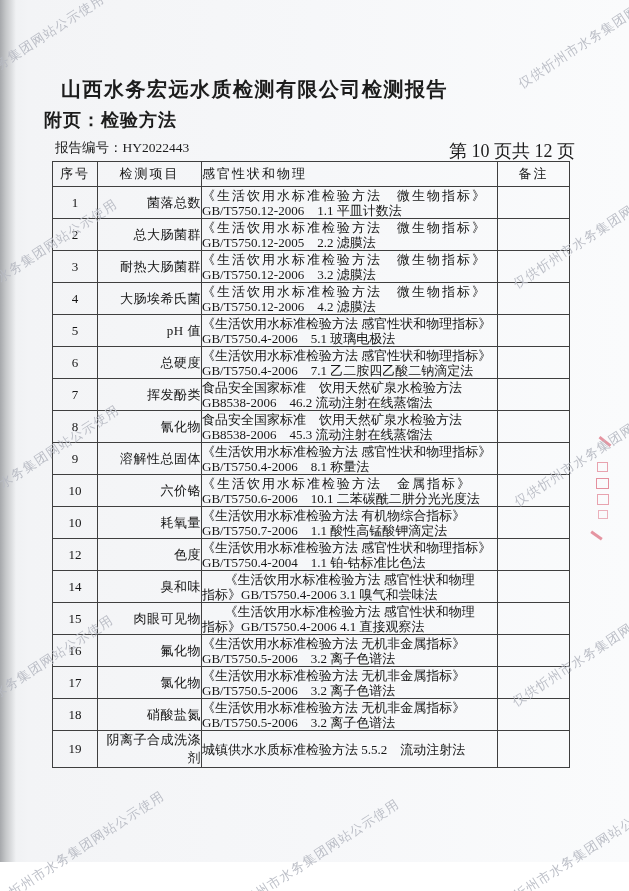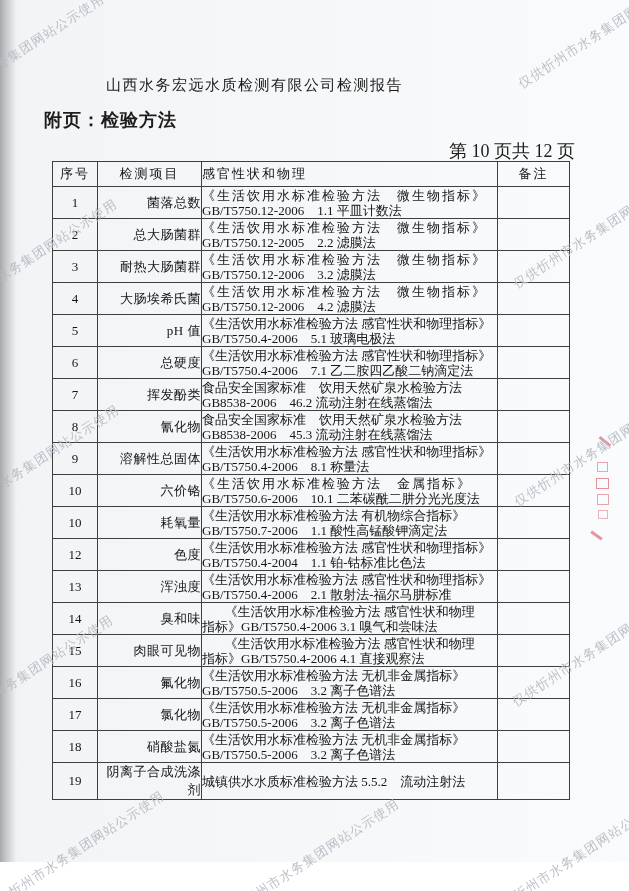--- a/index.html
+++ b/index.html
@@ -24,21 +24,21 @@
     z-index:6;pointer-events:none;user-select:none;
   }
   .wm1{left:15px;top:55px}.wm2{left:608px;top:28px}
   .wm3{left:28px;top:260px}.wm4{left:603px;top:228px}
   .wm5{left:30px;top:466px}.wm6{left:604px;top:446px}
   .wm7{left:24px;top:676px}.wm8{left:602px;top:646px}
   .wm9{left:75px;top:852px}.wm10{left:310px;top:860px}.wm11{left:580px;top:855px}
   
   .title{
     position:absolute;top:76px;left:0;width:509px;text-align:center;
-    font-size:15px;font-weight:normal;letter-spacing:1.5px;z-index:2;
+    font-size:20px;font-weight:bold;letter-spacing:1.5px;z-index:2;
   }
   .subtitle{
     position:absolute;top:108px;left:44px;font-size:18px;font-weight:bold;
     letter-spacing:1px;z-index:2;
   }
   .report-no{position:absolute;top:139px;left:55px;font-size:13.5px;z-index:2;}
   .page-indicator{position:absolute;top:139px;right:54px;font-size:18px;z-index:2;}
   
   table.report{
     position:absolute;left:52px;top:161px;width:517px;z-index:2;
@@ -89,20 +89,21 @@
   <div class="wm wm5">仅供忻州市水务集团网站公示使用</div>
   <div class="wm wm6">仅供忻州市水务集团网站公示使用</div>
   <div class="wm wm7">仅供忻州市水务集团网站公示使用</div>
   <div class="wm wm8">仅供忻州市水务集团网站公示使用</div>
   <div class="wm wm9">仅供忻州市水务集团网站公示使用</div>
   <div class="wm wm10">仅供忻州市水务集团网站公示使用</div>
   <div class="wm wm11">仅供忻州市水务集团网站公示使用</div>
 
   <div class="title">山西水务宏远水质检测有限公司检测报告</div>
   <div class="subtitle">附页：检验方法</div>
+  <div class="report-no">报告编号：HY2022443</div>
   <div class="page-indicator">第 10 页共 12 页</div>
 
   <table class="report">
     <colgroup>
         <col class="c1">
         <col class="c2">
         <col class="c3">
         <col class="c4">
       </colgroup>
     <thead>
@@ -215,29 +216,20 @@
     </tr>
         <tr>
       <td class="c-no">12</td>
       <td class="c-item">色度</td>
       <td class="c-method">
         <div class="m-line m1">《生活饮用水标准检验方法 感官性状和物理指标》</div>
         <div class="m-line m2">GB/T5750.4-2004　1.1 铂-钴标准比色法</div>
       </td>
       <td class="c-remark"></td>
     </tr>
-        <tr>
-      <td class="c-no">13</td>
-      <td class="c-item">浑浊度</td>
-      <td class="c-method">
-        <div class="m-line m1">《生活饮用水标准检验方法 感官性状和物理指标》</div>
-        <div class="m-line m2">GB/T5750.4-2006　2.1 散射法-福尔马肼标准</div>
-      </td>
-      <td class="c-remark"></td>
-    </tr>
         <tr class="center1">
       <td class="c-no">14</td>
       <td class="c-item">臭和味</td>
       <td class="c-method">
         <div class="m-line m1">《生活饮用水标准检验方法 感官性状和物理</div>
         <div class="m-line m2">指标》GB/T5750.4-2006 3.1 嗅气和尝味法</div>
       </td>
       <td class="c-remark"></td>
     </tr>
         <tr class="center1">

